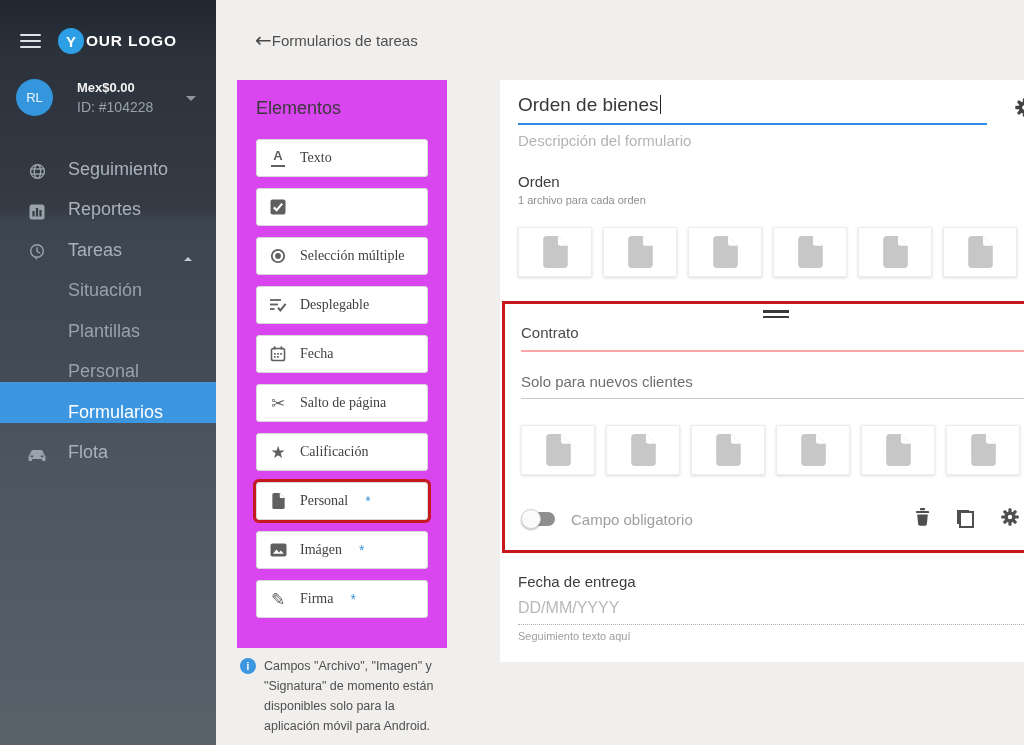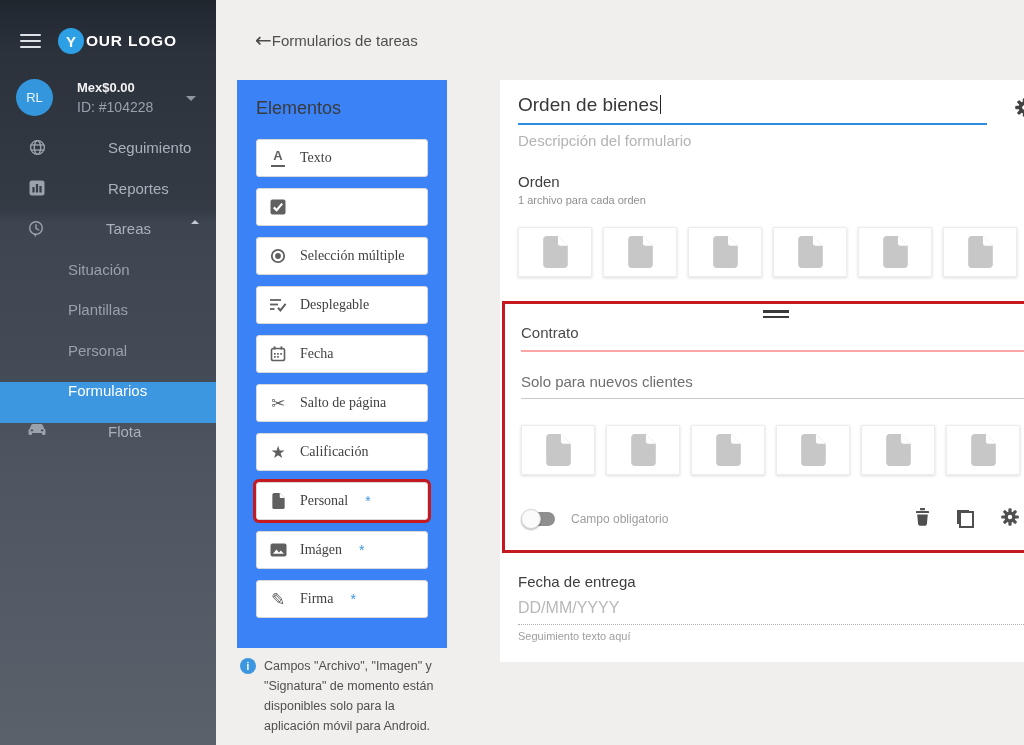--- a/index.html
+++ b/index.html
@@ -23,35 +23,35 @@
 
   .sb-user { display:flex; align-items:center; margin-top:25px; padding:0 20px 0 16px; cursor:pointer; }
   .avatar { width:37px; height:37px; border-radius:50%; background:#3496dd; color:#eaf4fc;
     font-size:13px; display:flex; align-items:center; justify-content:center; }
   .user-info { margin-left:24px; }
   .balance { color:#f2f2f2; font-size:13px; font-weight:bold; }
   .uid { color:#99a1ab; font-size:14px; margin-top:4px; }
   .caret-down { margin-left:auto; width:0; height:0; border:5px solid transparent; border-top-color:#8e96a0; margin-top:6px; }
 
   .sb-nav { position:absolute; top:139px; left:0; right:0; }
-  .sb-item { height:40.5px; display:flex; align-items:flex-start; color:#a9b1bb; font-size:15px; cursor:pointer;gap:40px; }
+  .sb-item { height:40.5px; display:flex; align-items:flex-end; color:#a9b1bb; font-size:18px; cursor:pointer; }
   .sb-item .ic { width:20px; margin:0 21px 0 27px; display:flex; justify-content:center; }
   .sb-sub { padding-left:68px; color:#99a1ab; }
   .sb-sub.active { background:#3c96e0; color:#fff; }
   .caret-up { margin-left:auto; margin-right:24px; width:0; height:0; border:4px solid transparent; border-bottom-color:#c3c9d0; margin-top:-4px; }
 
   
   .main { position:relative; flex:1; height:745px; background:#f1efed; }
   .topbar { height:80px; display:flex; align-items:center; padding-left:39px; }
   .back { font-size:20px; color:#4a4a4a; cursor:pointer; line-height:1; }
   .tb-title { font-size:15px; color:#4f4f4f; }
 
   
   .elements-panel { position:absolute; left:21px; top:80px; width:210px; height:568px;
-    background:#3b82f6; padding:18px 19px 0 19px; }
+    background:#d946ef; padding:18px 19px 0 19px; }
   .ep-title { font-size:18px; color:#3a3a3a; }
   .el-list { margin-top:20px; display:flex; flex-direction:column; gap:11px; }
   .el-btn { border:1px solid #d8d8d8; border-radius:3px; min-height:38px; background:#fff;
     display:flex; align-items:center; gap:13px; padding:7px 12px; font-size:14px; color:#3f3f3f; cursor:pointer; }
   .el-btn.hl { box-shadow:0 0 0 3px #c6181f; }
   .el-icon { width:18px; flex:0 0 18px; display:flex; justify-content:center; align-items:center; color:#5f5f5f; }
   .el-label { line-height:1.35;font-family:Liberation Serif, serif; }
   .req { color:#3c96e0; margin-left:4px; }
   .glyph-a { font-size:13px; font-weight:bold; color:#5f5f5f; border-bottom:2px solid #5f5f5f; padding:0 2px 1px; line-height:1.1; }
   .g-md { font-size:17px; line-height:1; color:#5f5f5f; }
@@ -82,21 +82,21 @@
   .handle { width:26px; margin:2px auto 0 auto; cursor:grab; }
   .handle i { display:block; height:2.5px; background:#3a3a3a; margin-bottom:3px; }
   .fname { margin-top:6px; font-size:15px; color:#4a4a4a; padding-bottom:9px; border-bottom:2px solid #fca5a5; cursor:text; }
   .fdesc { margin-top:21px; font-size:15px; color:#6f6f6f; padding-bottom:8px; border-bottom:1px solid #c9c9c9; cursor:text; }
   .red-box .tiles { margin-top:26px; }
 
   .toggle-row { margin-top:33px; display:flex; align-items:center; }
   .toggle { width:32px; height:14px; background:#8f8f8f; border-radius:7px; position:relative; margin-left:2px; cursor:pointer; }
   .knob { position:absolute; left:-2px; top:-3px; width:20px; height:20px; border-radius:50%;
     background:#fbfbfb; border:1px solid #d5d5d5; box-shadow:0 1px 2px rgba(0,0,0,.3); }
-  .toggle-label { margin-left:16px; font-size:12px; color:#9e9e9e; }
+  .toggle-label { margin-left:16px; font-size:15px; color:#9e9e9e; }
   .action-icons { margin-left:auto; margin-right:12px; display:flex; align-items:center; gap:27px; }
   .action-icons > * { cursor:pointer; }
   .copy-ic { width:17px; height:18px; position:relative; display:inline-block; }
   .copy-ic::before { content:''; position:absolute; left:0; top:0; width:10px; height:12px;
     border-left:2px solid #4f4f4f; border-top:2px solid #4f4f4f; }
   .copy-ic::after { content:''; position:absolute; right:0; bottom:0; width:11px; height:13px;
     border:2px solid #4f4f4f; background:#fff; }
 
   .fecha-ph { margin-top:9px; font-size:16px; color:#b8b8b8; padding-bottom:7px; border-bottom:1px dotted #b0b0b0; cursor:text; }
   .fecha-hint { margin-top:5px; font-size:11px; color:#9e9e9e; }

